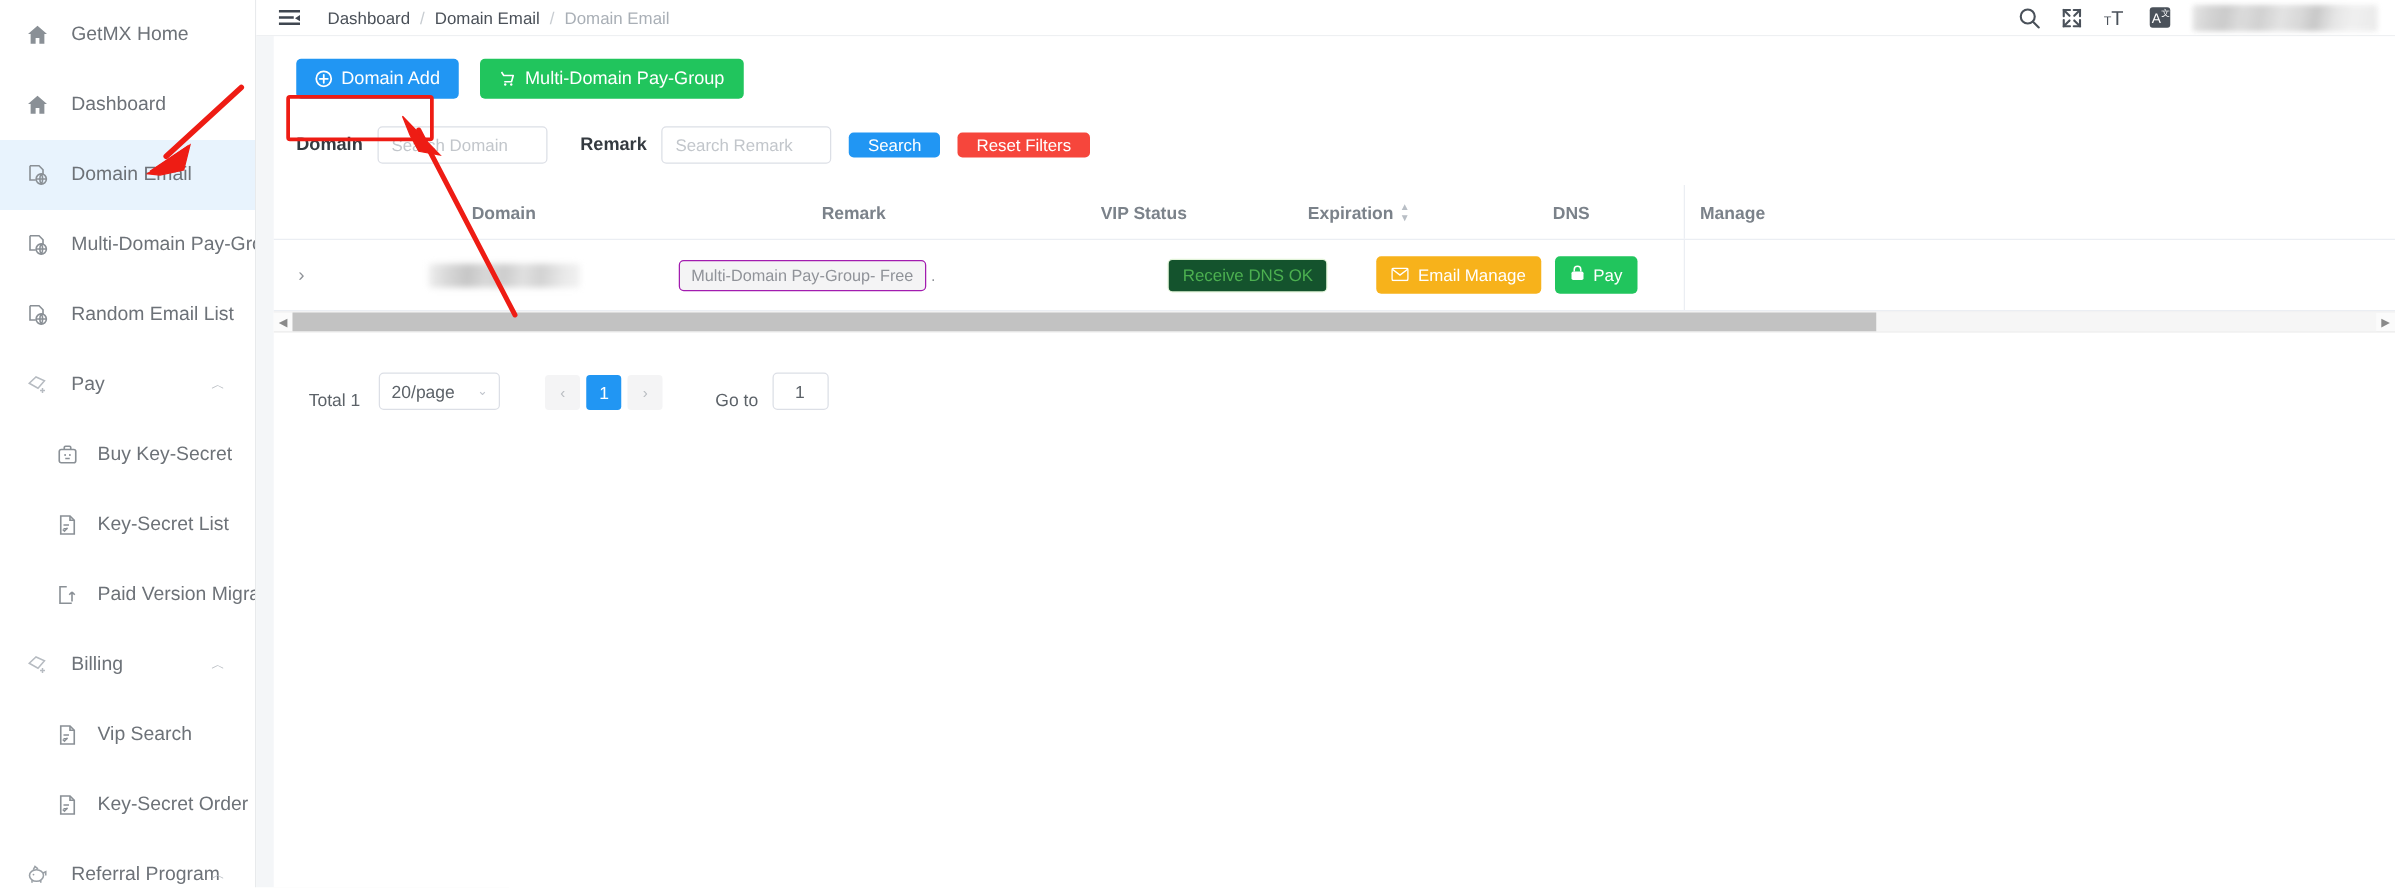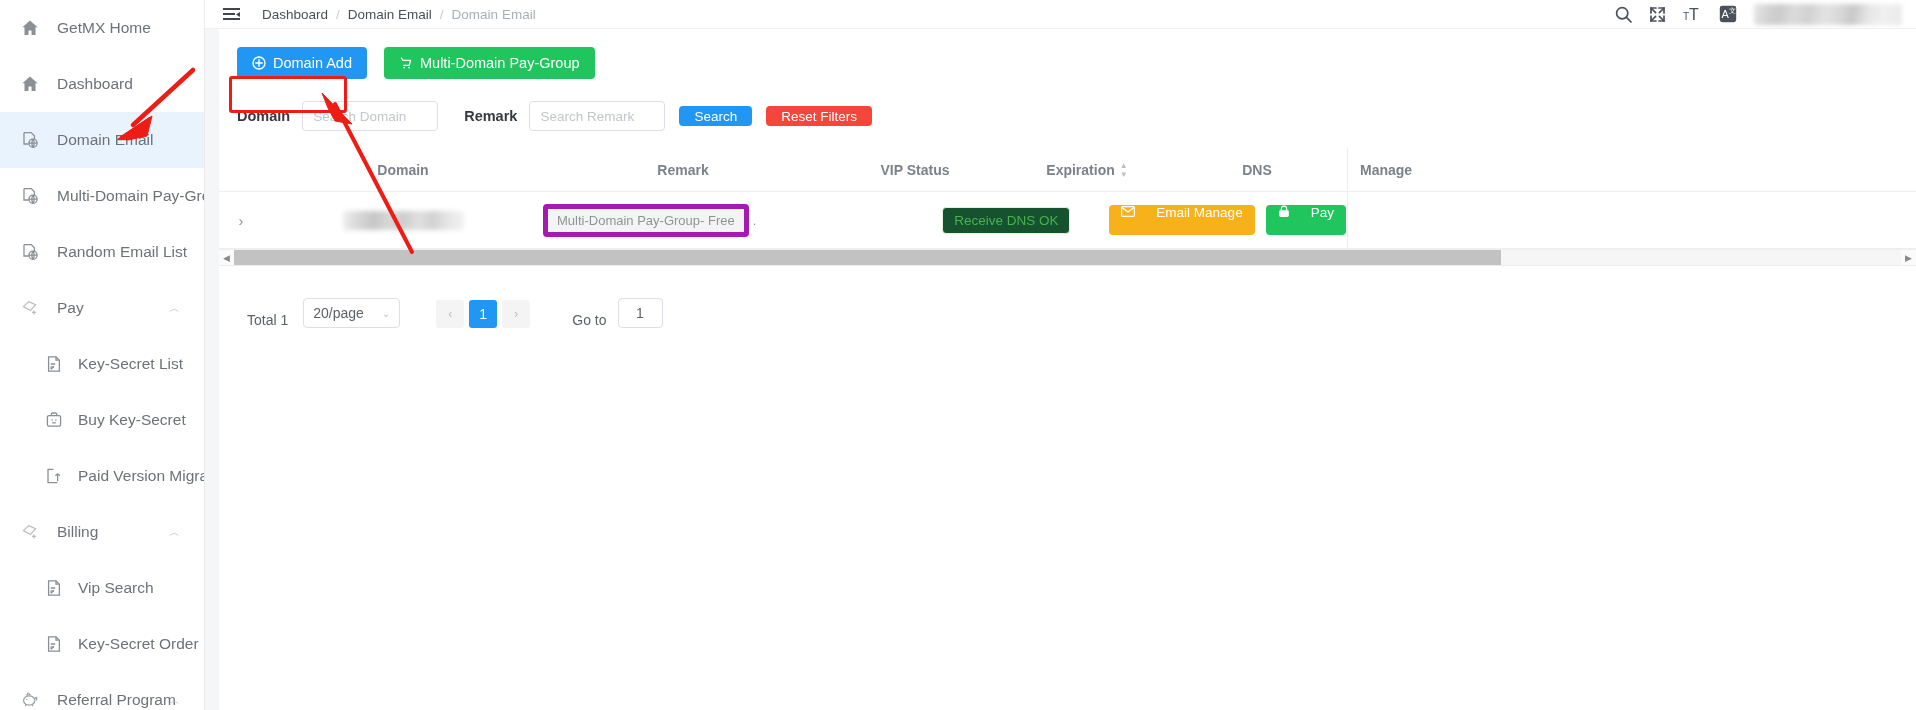--- a/index.html
+++ b/index.html
@@ -231,21 +231,21 @@
     padding: 0 11px;
     font-size: 14px;
     font-family: "Liberation Sans", sans-serif;
     color: #4a5058;
     outline: none;
     background: #fff;
   }
   .remark-input::placeholder { color: #c2c6cb; }
   .tag-grey {
     background: #f4f4f5;
-    border: 5px solid #a21caf;
+    border: 1px solid #a21caf;
     color: #909399;
     border-radius: 4px;
     font-size: 13px;
     padding: 4px 9px;
     white-space: nowrap;
   }
   .dot-sep { color: #909399; font-size: 13px; }
   .tag-green {
     background: #14532d;
     border: 1px solid #e1f3d8;
@@ -258,22 +258,22 @@
   .btn-tbl {
     height: 30px;
     padding: 0 12px;
     border: none;
     border-radius: 4px;
     color: #fff;
     font-size: 13.5px;
     font-family: "Liberation Sans", sans-serif;
     cursor: pointer;
     display: inline-flex;
-    align-items: flex-start;
-    gap: 21px;
+    align-items: center;
+    gap: 7px;
     white-space: nowrap;
   }
   .btn-warning { background: #f7b21b; }
   .btn-pay { background: #21c55d; }
 
   
   .fixed-divider {
     position: absolute;
     top: 0; bottom: 0;
     left: 1128px;
@@ -445,39 +445,39 @@
             <path d="M2.4 7.6 L7.8 2.6 L14.6 5.6 L9.4 11.6 Z"></path>
             <path d="M13 11.4 v4 M11 13.4 h4"></path>
           </svg>
         </span>
         <span class="nav-label">Pay</span>
         <span class="caret">︿</span>
       </div>
       <div class="nav-item sub">
         <span class="ico">
           <svg width="18" height="18" viewBox="0 0 18 18" fill="none" stroke="#8a9096" stroke-width="1.3">
-            <path d="M3.6 1.8 h7.4 l3.4 3.4 V16.2 H3.6 Z"></path>
-            <path d="M11 1.8 V5.2 h3.4"></path>
-            <path d="M5.8 9 h4.4 M5.8 12 h3"></path>
-            <path d="M5.2 12.6 l1.4 1.4 l2.4 -2.8" stroke-width="1.15"></path>
-          </svg>
-        </span>
-        <span class="nav-label">Key-Secret List</span>
-      </div>
-      <div class="nav-item sub">
-        <span class="ico">
-          <svg width="18" height="18" viewBox="0 0 18 18" fill="none" stroke="#8a9096" stroke-width="1.3">
             <rect x="2.4" y="4.6" width="13.2" height="10.6" rx="1.6"></rect>
             <path d="M6.4 4.6 V3 a1 1 0 0 1 1 -1 h3.2 a1 1 0 0 1 1 1 v1.6"></path>
             <circle cx="7.1" cy="9" r="0.8" fill="#8a9096" stroke="none"></circle>
             <circle cx="10.9" cy="9" r="0.8" fill="#8a9096" stroke="none"></circle>
             <path d="M7.2 11.8 h3.6"></path>
           </svg>
         </span>
         <span class="nav-label">Buy Key-Secret</span>
+      </div>
+      <div class="nav-item sub">
+        <span class="ico">
+          <svg width="18" height="18" viewBox="0 0 18 18" fill="none" stroke="#8a9096" stroke-width="1.3">
+            <path d="M3.6 1.8 h7.4 l3.4 3.4 V16.2 H3.6 Z"></path>
+            <path d="M11 1.8 V5.2 h3.4"></path>
+            <path d="M5.8 9 h4.4 M5.8 12 h3"></path>
+            <path d="M5.2 12.6 l1.4 1.4 l2.4 -2.8" stroke-width="1.15"></path>
+          </svg>
+        </span>
+        <span class="nav-label">Key-Secret List</span>
       </div>
       <div class="nav-item sub">
         <span class="ico">
           <svg width="18" height="18" viewBox="0 0 18 18" fill="none" stroke="#8a9096" stroke-width="1.3">
             <path d="M3 5 V15.6 h9.4"></path>
             <path d="M3 5 V2.4 h5.4"></path>
             <path d="M12.6 14.2 V6.6 M12.6 6.6 L10.4 8.8 M12.6 6.6 L14.8 8.8"></path>
           </svg>
         </span>
         <span class="nav-label">Paid Version Migration</span>

